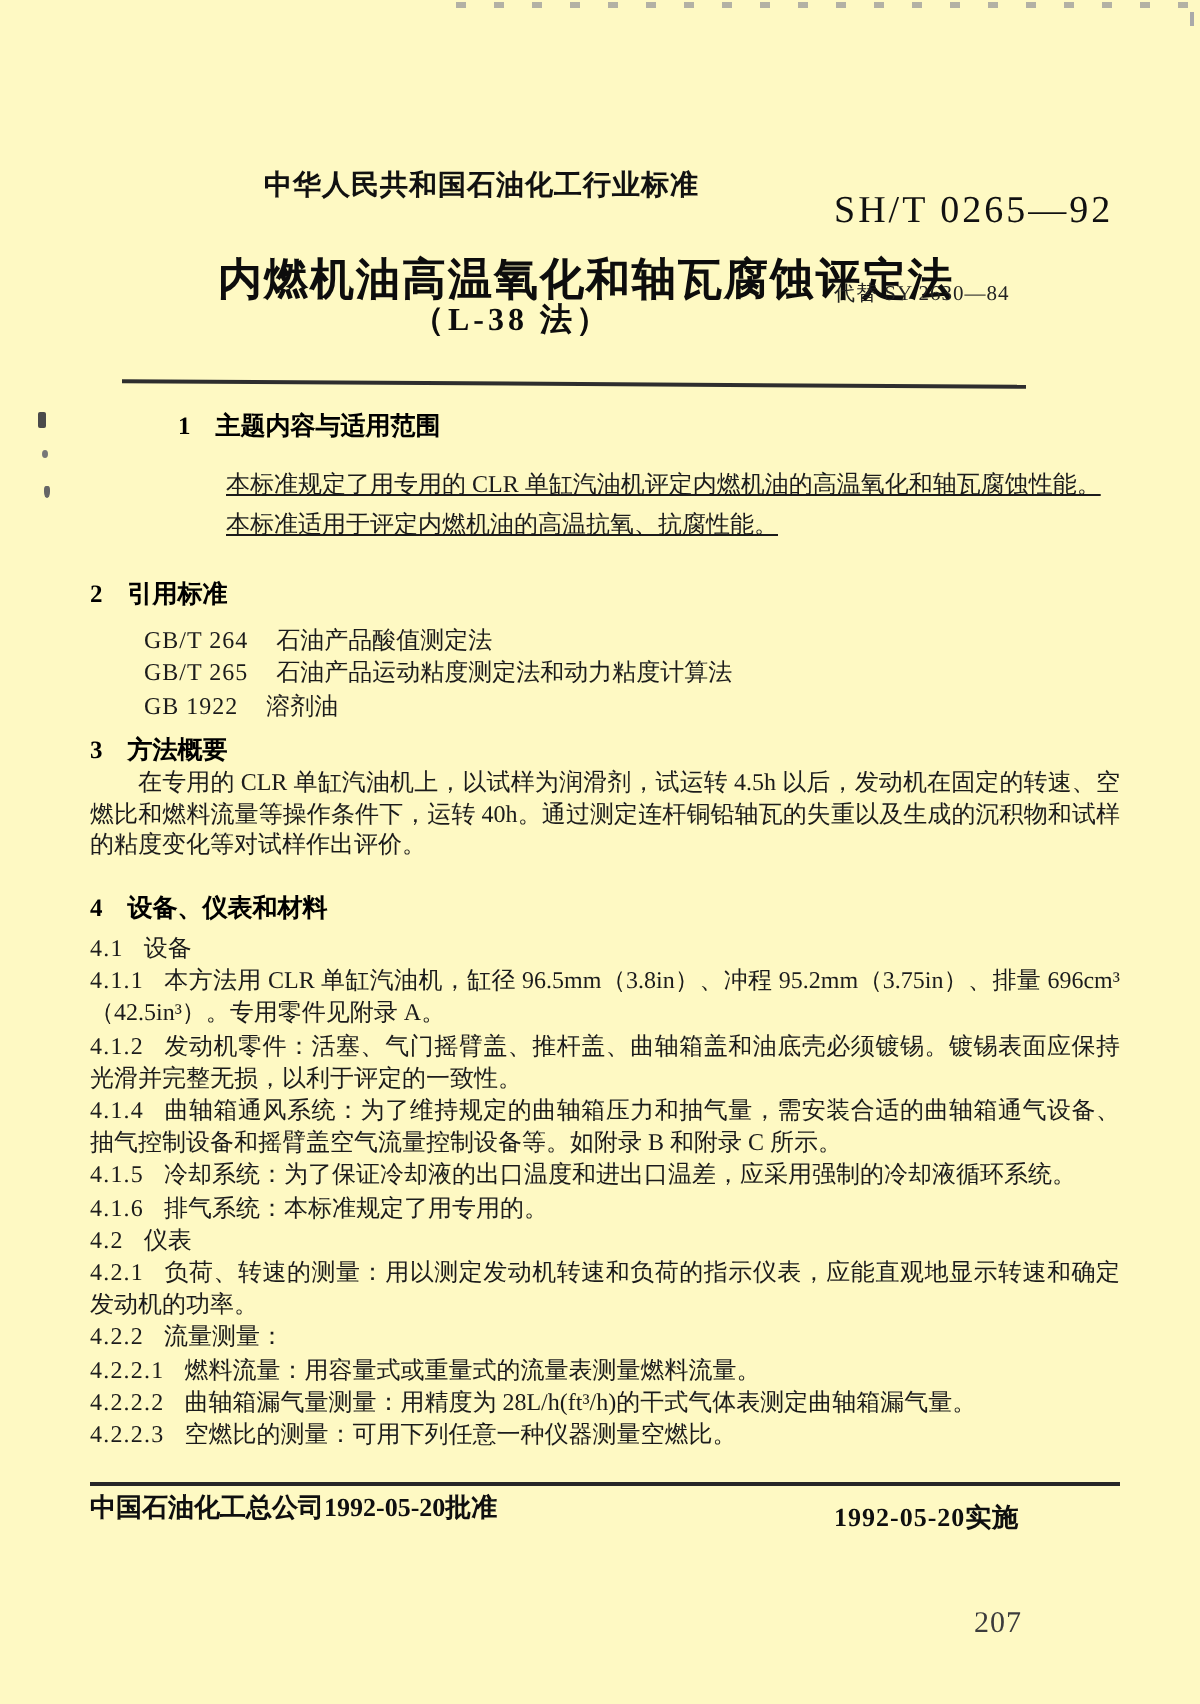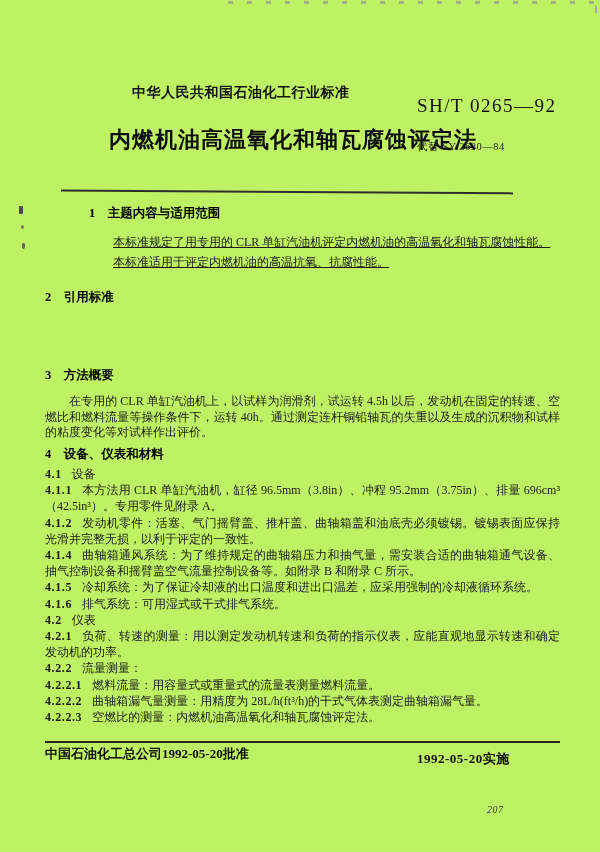--- a/index.html
+++ b/index.html
@@ -1,21 +1,21 @@
 <!DOCTYPE html>
 <html><head>
 <meta charset="utf-8">
 <style>
   html,body{margin:0;padding:0;}
   body{background:#e8e8e8;}
   .page{
     position:relative;
     width:600px;height:852px;
     margin:0 auto;
-    background:#bef264;
+    background:#fef9c3;
     overflow:hidden;
     font-family:"Liberation Serif","DejaVu Serif",serif;
     color:#1b1b1b;
   }
   
   .top-dashes{
     position:absolute;left:228px;top:1px;width:372px;height:3px;
     background:repeating-linear-gradient(90deg,#9a9a9a 0 5px,transparent 5px 19px);
     opacity:.75;
   }
@@ -34,89 +34,101 @@
   .body{position:absolute;left:45px;width:515px;font-size:12px;}
   .sec{position:absolute;left:0;width:515px;}
   .sec-1{top:205px;margin-left:44px;} .sec-2{top:289px;} .sec-3{top:367px;} .sec-4{top:446px;}
   .sec-h{font-size:12.5px;font-weight:bold;line-height:16px;color:#000;}
   .sec-h .h-num{margin-right:12px;letter-spacing:.5px;}
   .paras-1{margin-top:11px;text-decoration:underline;}
   .paras-1 .para{line-height:20px;text-indent:2em;}
   .refs{margin-top:7px;padding-left:27px;}
   .ref{line-height:16.4px;}
   .ref .ref-code{margin-right:14px;letter-spacing:.5px;}
-  .para-3{margin-top:11px;line-height:15.5px;text-indent:2em;text-align:justify;}
+  .para-3{margin-top:1px;line-height:15.5px;text-indent:2em;text-align:justify;}
   .items{margin-top:4px;}
   .item{line-height:16.2px;text-align:justify;}
-  .cnum{font-weight:bold;letter-spacing:.6px;margin-right:10px;white-space:nowrap;}
+  .cnum{font-weight:normal;letter-spacing:.6px;margin-right:10px;white-space:nowrap;}
   
   .foot-rule{position:absolute;left:45px;top:741px;width:515px;height:2px;background:#262626;}
   .approval{position:absolute;left:45px;top:745px;font-size:13px;font-weight:bold;color:#0f0f0f;}
   .implementation{position:absolute;left:417px;top:750px;font-size:13px;font-weight:bold;letter-spacing:.5px;color:#0f0f0f;}
-  .pagenum{position:absolute;left:487px;top:804px;font-size:10px;font-style:italic;color:#3c3c3c;letter-spacing:.5px;}
+  .pagenum{position:absolute;left:487px;top:804px;font-size:15px;color:#3c3c3c;letter-spacing:.5px;}
 </style>
 </head>
 <body>
 
 <div class="page">
 
   <div class="top-dashes"></div>
   <div class="edge-tick"></div>
   <div class="speck1"></div>
   <div class="speck2"></div>
   <div class="speck3"></div>
 
   <div class="org-line">中华人民共和国石油化工行业标准</div>
   <div class="doc-title">内燃机油高温氧化和轴瓦腐蚀评定法</div>
+  <div class="doc-subtitle">（L-38 法）</div>
   <div class="std-code">SH/T 0265—92</div>
   <div class="replaces">代替 SY 2630—84</div>
   <div class="head-rule"></div>
 
   <div class="body">
 
     <section class="sec sec-1">
       <div class="sec-h">
         <span class="h-num">1</span><span>主题内容与适用范围</span>
       </div>
       <div class="paras-1">
         <div class="para">本标准规定了用专用的 CLR 单缸汽油机评定内燃机油的高温氧化和轴瓦腐蚀性能。</div>
         <div class="para">本标准适用于评定内燃机油的高温抗氧、抗腐性能。</div>
       </div>
     </section>
 
     <section class="sec sec-2">
       <div class="sec-h">
         <span class="h-num">2</span><span>引用标准</span>
       </div>
+      <div class="refs">
+        <div class="ref">
+          <span class="ref-code">GB/T 264</span><span>石油产品酸值测定法</span>
+        </div>
+        <div class="ref">
+          <span class="ref-code">GB/T 265</span><span>石油产品运动粘度测定法和动力粘度计算法</span>
+        </div>
+        <div class="ref">
+          <span class="ref-code">GB 1922</span><span>溶剂油</span>
+        </div>
+      </div>
     </section>
 
     <section class="sec sec-3">
       <div class="sec-h">
         <span class="h-num">3</span><span>方法概要</span>
       </div>
       <div class="para-3">在专用的 CLR 单缸汽油机上，以试样为润滑剂，试运转 4.5h 以后，发动机在固定的转速、空燃比和燃料流量等操作条件下，运转 40h。通过测定连杆铜铅轴瓦的失重以及生成的沉积物和试样的粘度变化等对试样作出评价。</div>
     </section>
 
     <section class="sec sec-4">
       <div class="sec-h">
         <span class="h-num">4</span><span>设备、仪表和材料</span>
       </div>
       <div class="items">
         <div class="item"><span class="cnum">4.1</span><span>设备</span></div>
         <div class="item"><span class="cnum">4.1.1</span><span>本方法用 CLR 单缸汽油机，缸径 96.5mm（3.8in）、冲程 95.2mm（3.75in）、排量 696cm³（42.5in³）。专用零件见附录 A。</span></div>
         <div class="item"><span class="cnum">4.1.2</span><span>发动机零件：活塞、气门摇臂盖、推杆盖、曲轴箱盖和油底壳必须镀锡。镀锡表面应保持光滑并完整无损，以利于评定的一致性。</span></div>
         <div class="item"><span class="cnum">4.1.4</span><span>曲轴箱通风系统：为了维持规定的曲轴箱压力和抽气量，需安装合适的曲轴箱通气设备、抽气控制设备和摇臂盖空气流量控制设备等。如附录 B 和附录 C 所示。</span></div>
         <div class="item"><span class="cnum">4.1.5</span><span>冷却系统：为了保证冷却液的出口温度和进出口温差，应采用强制的冷却液循环系统。</span></div>
-        <div class="item"><span class="cnum">4.1.6</span><span>排气系统：可用湿式或干式排气系统。</span></div>
+        <div class="item"><span class="cnum">4.1.6</span><span>排气系统：本标准规定了用专用的。</span></div>
         <div class="item"><span class="cnum">4.2</span><span>仪表</span></div>
         <div class="item"><span class="cnum">4.2.1</span><span>负荷、转速的测量：用以测定发动机转速和负荷的指示仪表，应能直观地显示转速和确定发动机的功率。</span></div>
         <div class="item"><span class="cnum">4.2.2</span><span>流量测量：</span></div>
         <div class="item"><span class="cnum">4.2.2.1</span><span>燃料流量：用容量式或重量式的流量表测量燃料流量。</span></div>
         <div class="item"><span class="cnum">4.2.2.2</span><span>曲轴箱漏气量测量：用精度为 28L/h(ft³/h)的干式气体表测定曲轴箱漏气量。</span></div>
-        <div class="item"><span class="cnum">4.2.2.3</span><span>空燃比的测量：内燃机油高温氧化和轴瓦腐蚀评定法。</span></div>
+        <div class="item"><span class="cnum">4.2.2.3</span><span>空燃比的测量：可用下列任意一种仪器测量空燃比。</span></div>
       </div>
     </section>
 
   </div>
 
   <div class="foot-rule"></div>
   <div class="approval">中国石油化工总公司1992-05-20批准</div>
   <div class="implementation">1992-05-20实施</div>
   <div class="pagenum">207</div>
 

